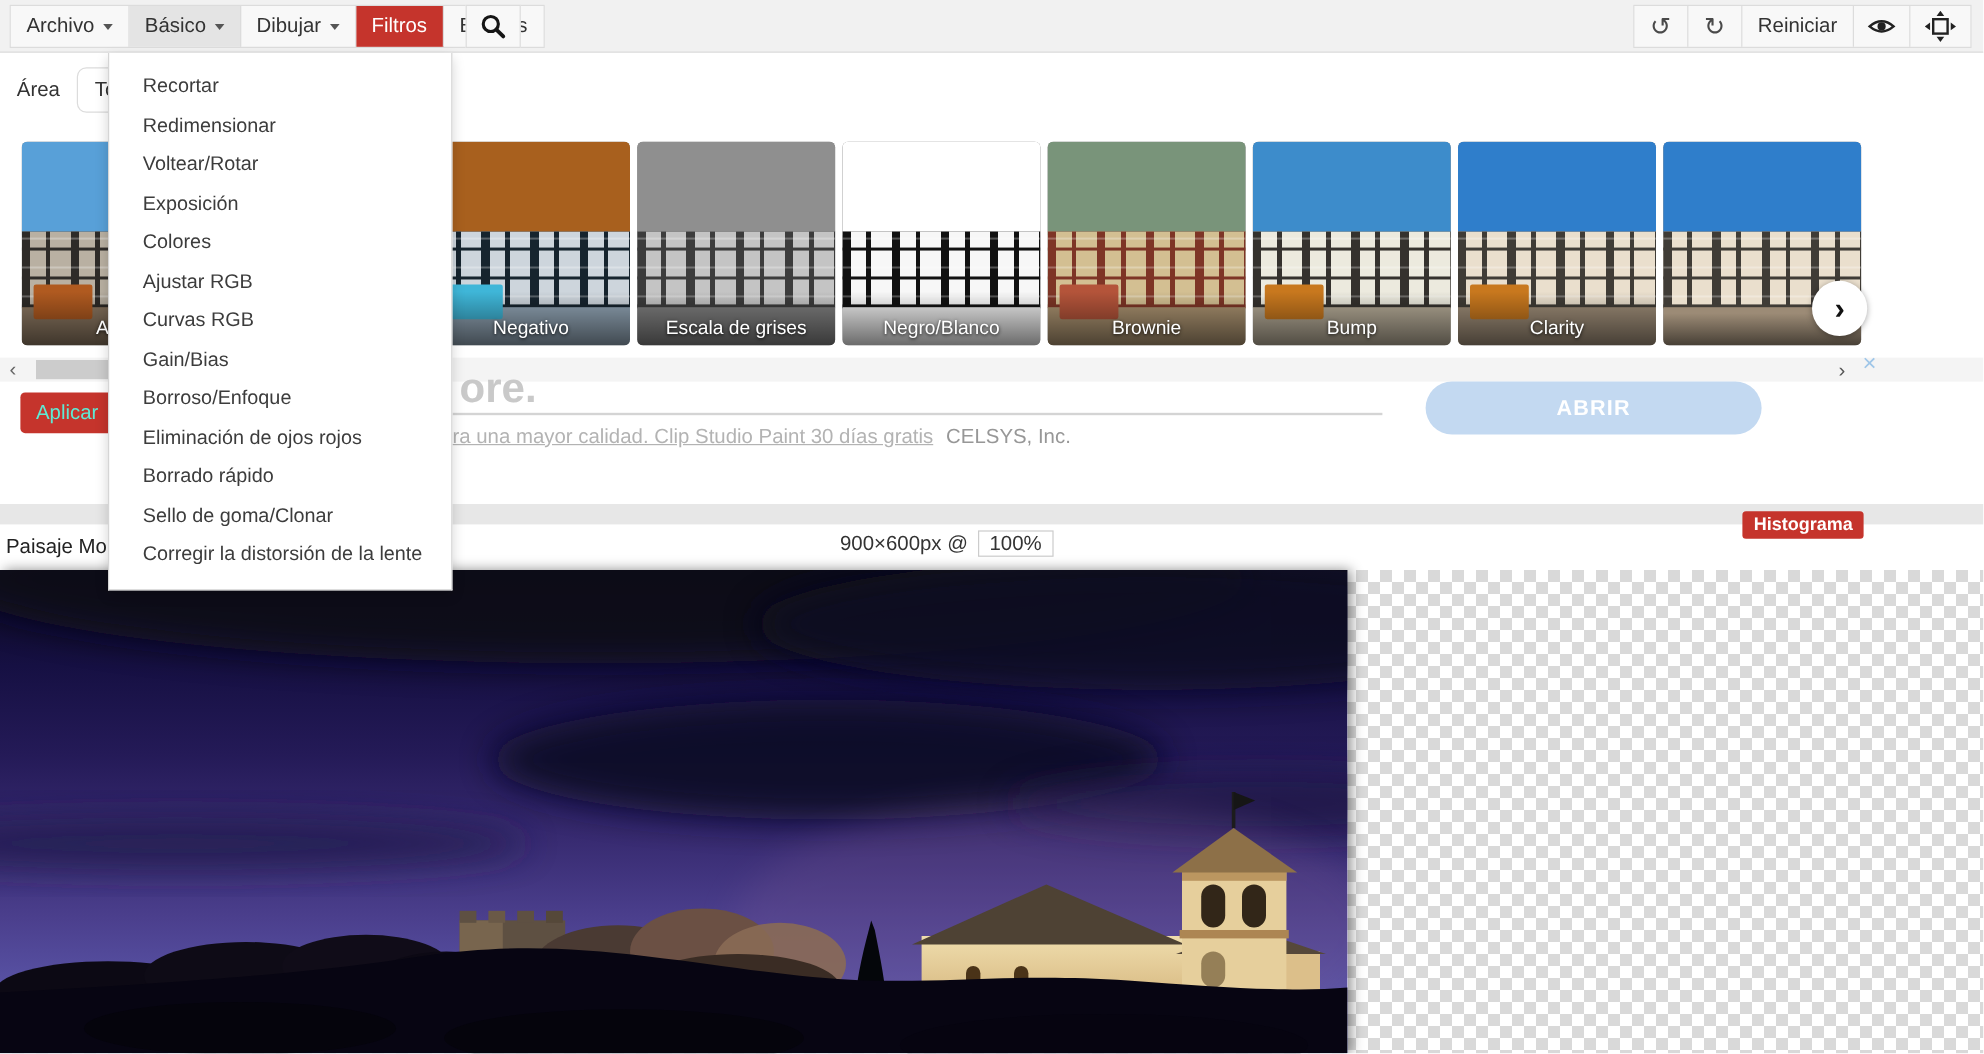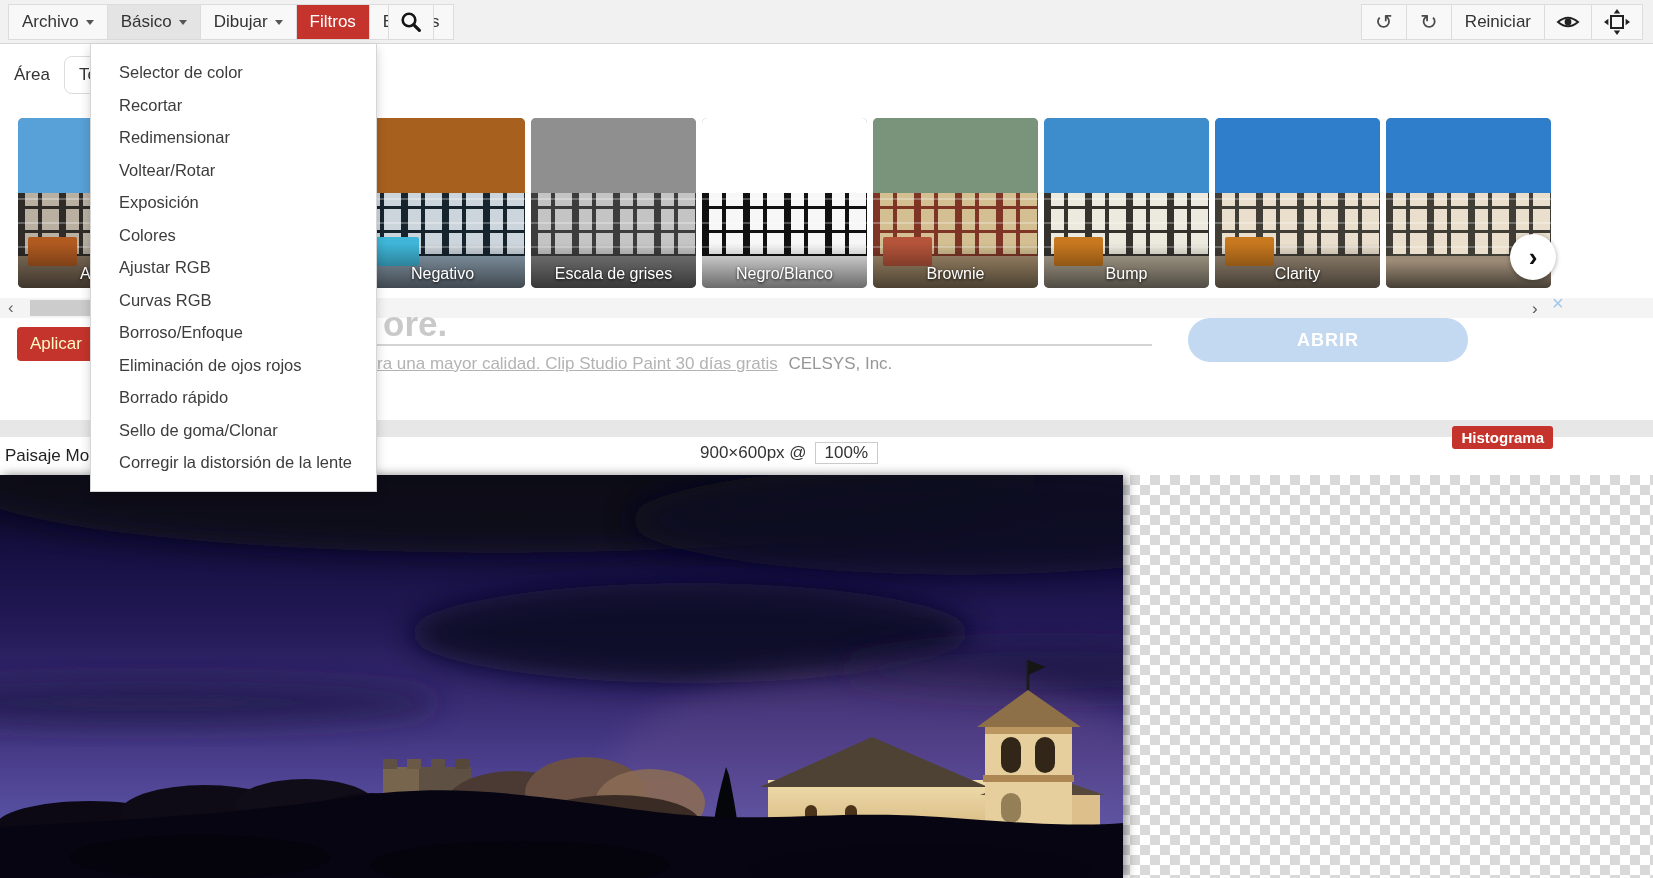--- a/index.html
+++ b/index.html
@@ -47,21 +47,21 @@
   .next-circle{position:absolute;left:1510px;top:190px;width:46px;height:46px;border-radius:50%;background:#fff;
                box-shadow:0 1px 5px rgba(0,0,0,.35);display:flex;align-items:center;justify-content:center;
                font-size:26px;font-weight:bold;color:#111;cursor:pointer;z-index:5;}
   
   .hscroll{position:absolute;left:0;top:254px;width:1653px;height:20px;background:#f4f4f4;}
   .hs-left{position:absolute;left:8px;top:0;font-size:17px;color:#666;cursor:pointer;}
   .hs-right{position:absolute;left:1532px;top:1px;font-size:17px;color:#555;cursor:pointer;}
   .hs-thumb{position:absolute;left:30px;top:2px;width:330px;height:16px;background:#ccc;cursor:pointer;}
   .hs-close{position:absolute;left:1552px;top:-6px;font-size:20px;color:#9fc6e8;cursor:pointer;}
   
-  .apply-btn{position:absolute;left:17px;top:283px;background:var(--accent-red,#c5342c);color:#fef9c3;border:none;
+  .apply-btn{position:absolute;left:17px;top:283px;background:var(--accent-red,#c5342c);color:#5eead4;border:none;
              border-radius:4px;font-size:17px;padding:7px 13px;cursor:pointer;font-family:inherit;}
   .promo-heading{position:absolute;left:383px;top:260px;font-size:35px;font-weight:bold;color:#c9c9c9;}
   .promo-underline{position:absolute;left:377px;top:300px;width:775px;height:2px;background:#d4d4d4;}
   .promo-line{position:absolute;left:377px;top:310px;font-size:17px;color:#b3b3b3;white-space:nowrap;}
   .promo-link{text-decoration:underline;color:#b3b3b3;}
   .promo-company{color:#979797;margin-left:6px;}
   .abrir-btn{position:absolute;left:1188px;top:274px;width:280px;height:44px;border-radius:22px;border:none;
              background:var(--open-blue,#c3d9f1);color:#fff;font-weight:bold;font-size:18px;letter-spacing:1px;
              cursor:pointer;font-family:inherit;}
   
@@ -239,28 +239,28 @@
     <div class="promo-heading">ore.</div>
     <div class="promo-underline"></div>
     <div class="promo-line">
       <span class="promo-link">ra una mayor calidad. Clip Studio Paint 30 días gratis</span>
       <span class="promo-company">CELSYS, Inc.</span>
     </div>
     <button class="abrir-btn">ABRIR</button>
   </div>
 
   <div class="dropdown">
-      <div>Selector de color</div>
       <div>Recortar</div>
       <div>Redimensionar</div>
       <div>Voltear/Rotar</div>
       <div>Exposición</div>
       <div>Colores</div>
       <div>Ajustar RGB</div>
       <div>Curvas RGB</div>
+      <div>Gain/Bias</div>
       <div>Borroso/Enfoque</div>
       <div>Eliminación de ojos rojos</div>
       <div>Borrado rápido</div>
       <div>Sello de goma/Clonar</div>
       <div>Corregir la distorsión de la lente</div>
     </div>
 
   <div class="statusbar">
     <div class="sb-divider"></div>
     <div class="sb-title">Paisaje Mon</div>

